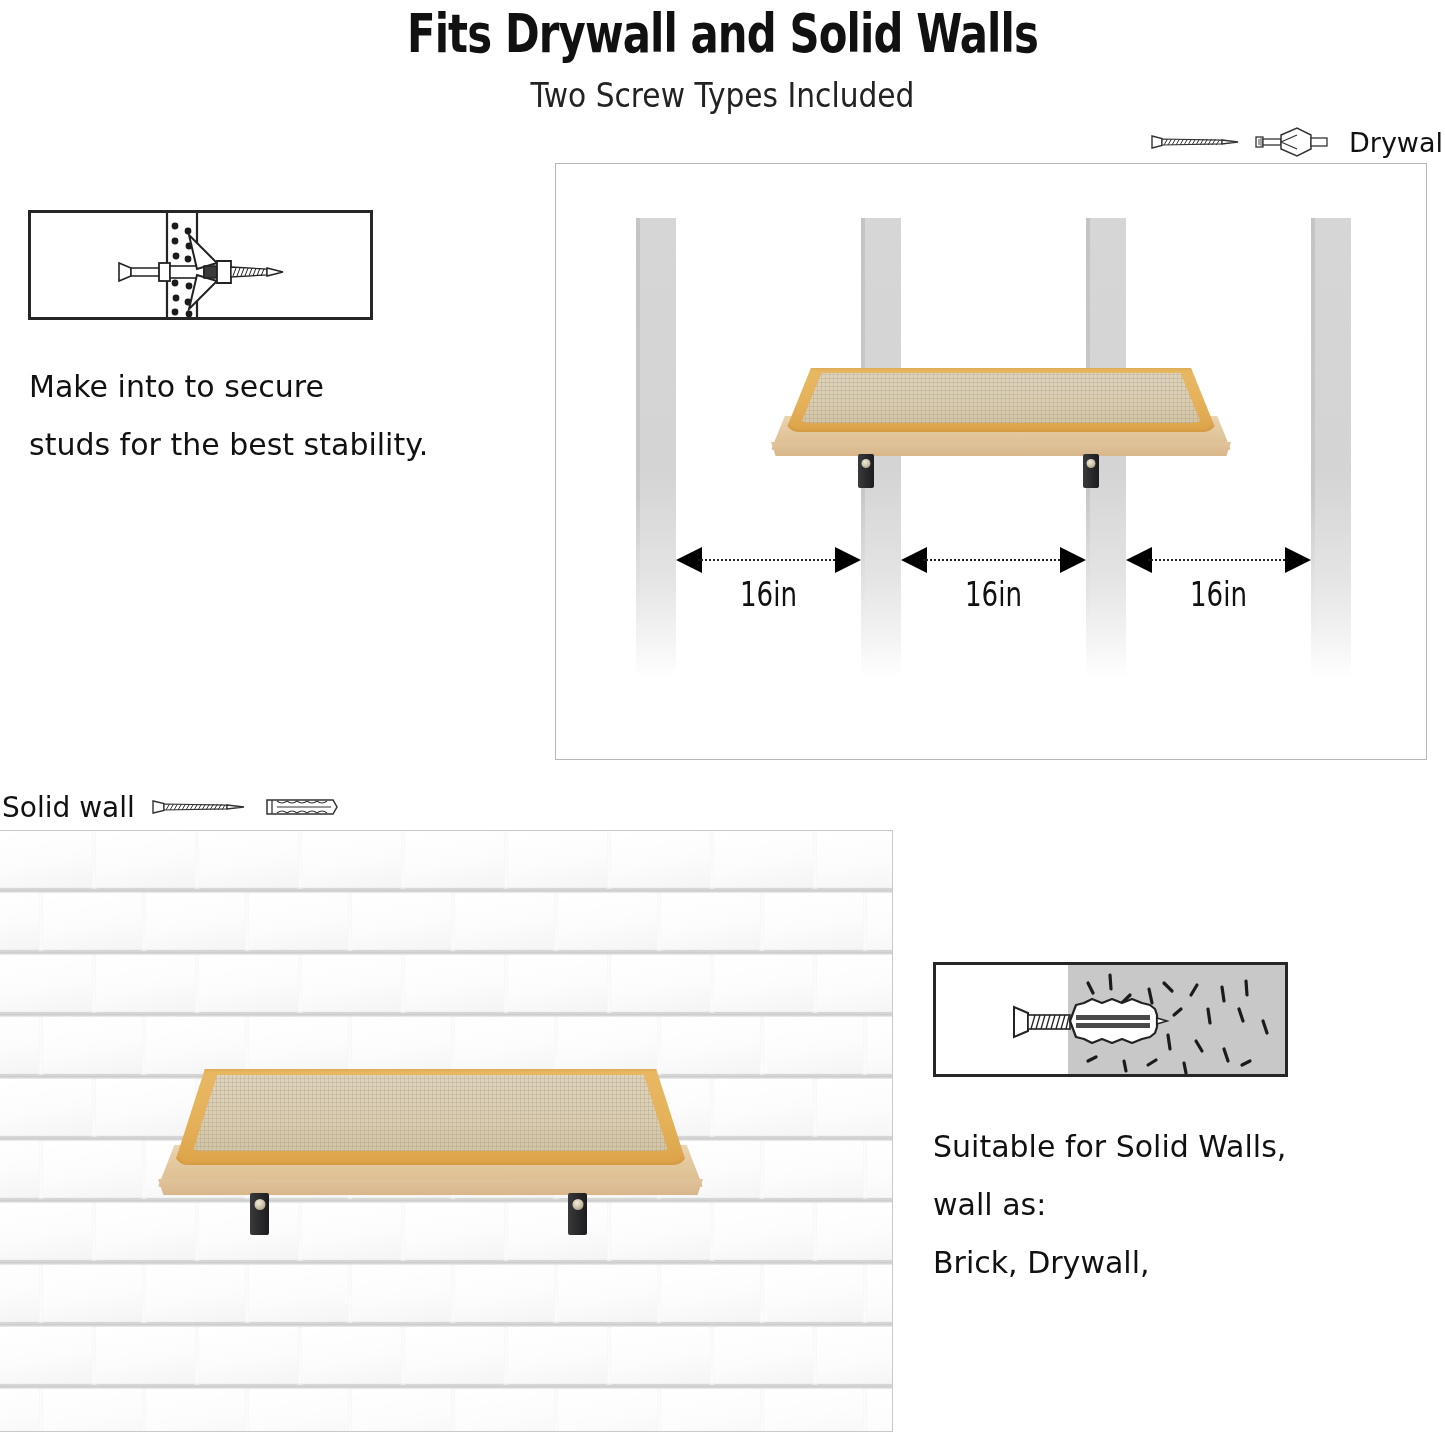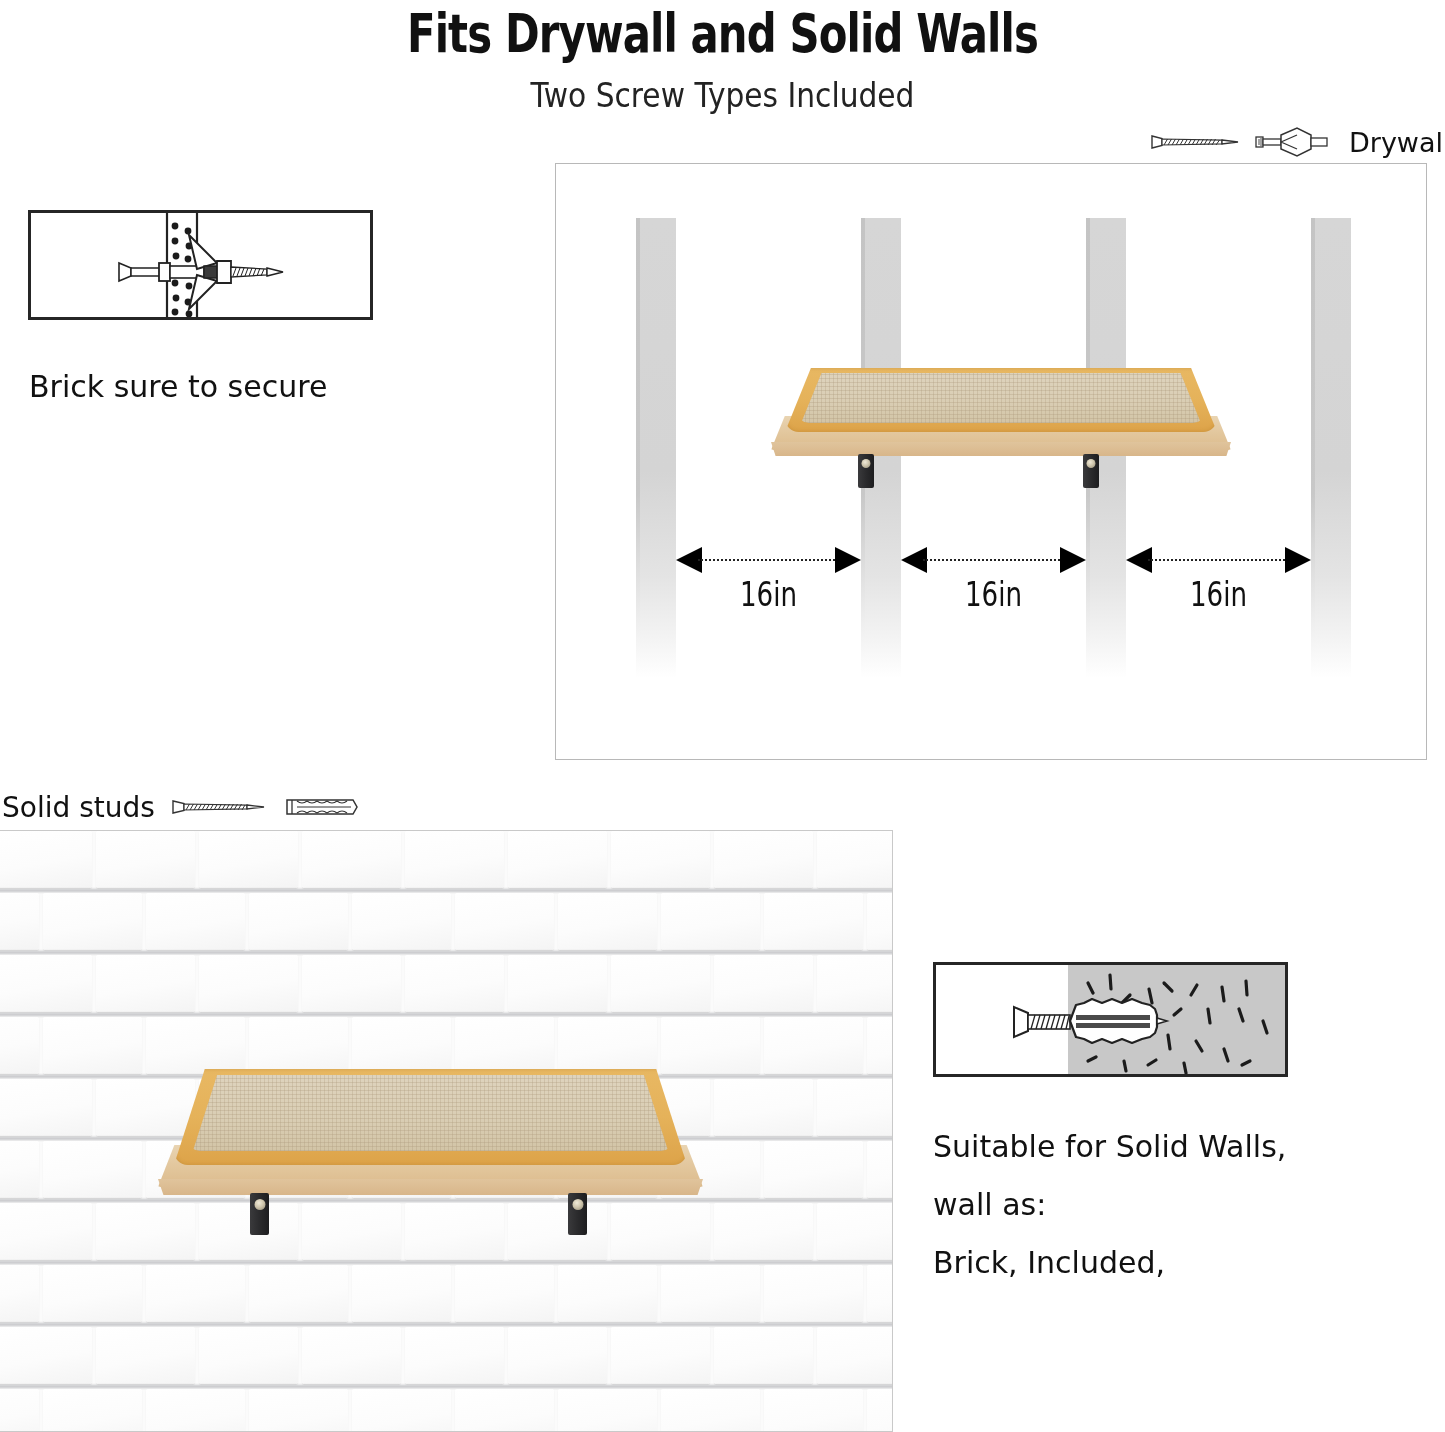--- a/index.html
+++ b/index.html
@@ -264,21 +264,22 @@
         <path d="M218 63 L221 55"></path>
         <path d="M222 63 L225 55"></path>
       <path d="M226 63 L229 55"></path>
         <path d="M230 63 L233 56"></path>
     </g>
     <path d="M236 55 L252 59 L236 63 Z" fill="#ffffff" stroke="#222" stroke-width="1.4"></path>
   </svg>
 </div>
 
 <div class="text-block" id="text-drywall">
-  <div class="ln">Brick sure to secure</div>
+  <div class="ln">Make into to secure</div>
+  <div class="ln">studs for the best stability.</div>
 </div>
 
 <div id="stud-panel">
 
   <div class="stud" style="left:80px;"></div>
   <div class="stud" style="left:305px;"></div>
   <div class="stud" style="left:530px;"></div>
   <div class="stud" style="left:755px;"></div>
 
   <div class="shelf-wrap" style="left:215px; top:190px; width:460px; height:110px;">
@@ -317,21 +318,21 @@
   </div>
   <div class="dim" style="left:570px; top:383px; width:185px;">
     <span class="arr l"></span>
     <span class="line"></span>
     <span class="arr r"></span>
     <span class="txt">16in</span>
   </div>
 </div>
 
 <div id="solidwall-legend">
-  <span class="lbl">Solid studs</span>
+  <span class="lbl">Solid wall</span>
   <span>
     <svg class="icon-svg" width="100" height="26" viewBox="0 0 100 26">
       <path d="M4 7 L4 19 L15 16.5 L15 9.5 Z" fill="#fff" stroke="#333" stroke-width="1.4"></path>
       <path d="M15 10 L78 11.2 L78 14.8 L15 16 Z" fill="#fff" stroke="#333" stroke-width="1.2"></path>
       <g stroke="#333" stroke-width="1">
         <path d="M17 16 L20.5 10"></path>
           <path d="M21 16 L24.5 10"></path>
           <path d="M25 16 L28.5 10"></path>
         <path d="M29 16 L32.5 10"></path>
           <path d="M33 16 L36.5 10"></path>
@@ -569,14 +570,14 @@
              L196 78 L186 74 L176 78 L166 74 L156 78 L148 74 L140 72 Z" fill="#ffffff" stroke="#222" stroke-width="2.2" stroke-linejoin="round"></path>
     <rect x="140" y="50" width="74" height="5" fill="#4a4a4a"></rect>
     <rect x="140" y="58" width="74" height="5" fill="#4a4a4a"></rect>
     <path d="M221 53 L231 56 L221 59 Z" fill="#ffffff" stroke="#222" stroke-width="1.6"></path>
   </svg>
 </div>
 
 <div class="text-block" id="text-solid">
   <div class="ln">Suitable for Solid Walls,</div>
   <div class="ln">wall as:</div>
-  <div class="ln">Brick, Included,</div>
+  <div class="ln">Brick, Drywall,</div>
 </div>
 
 </body></html>

